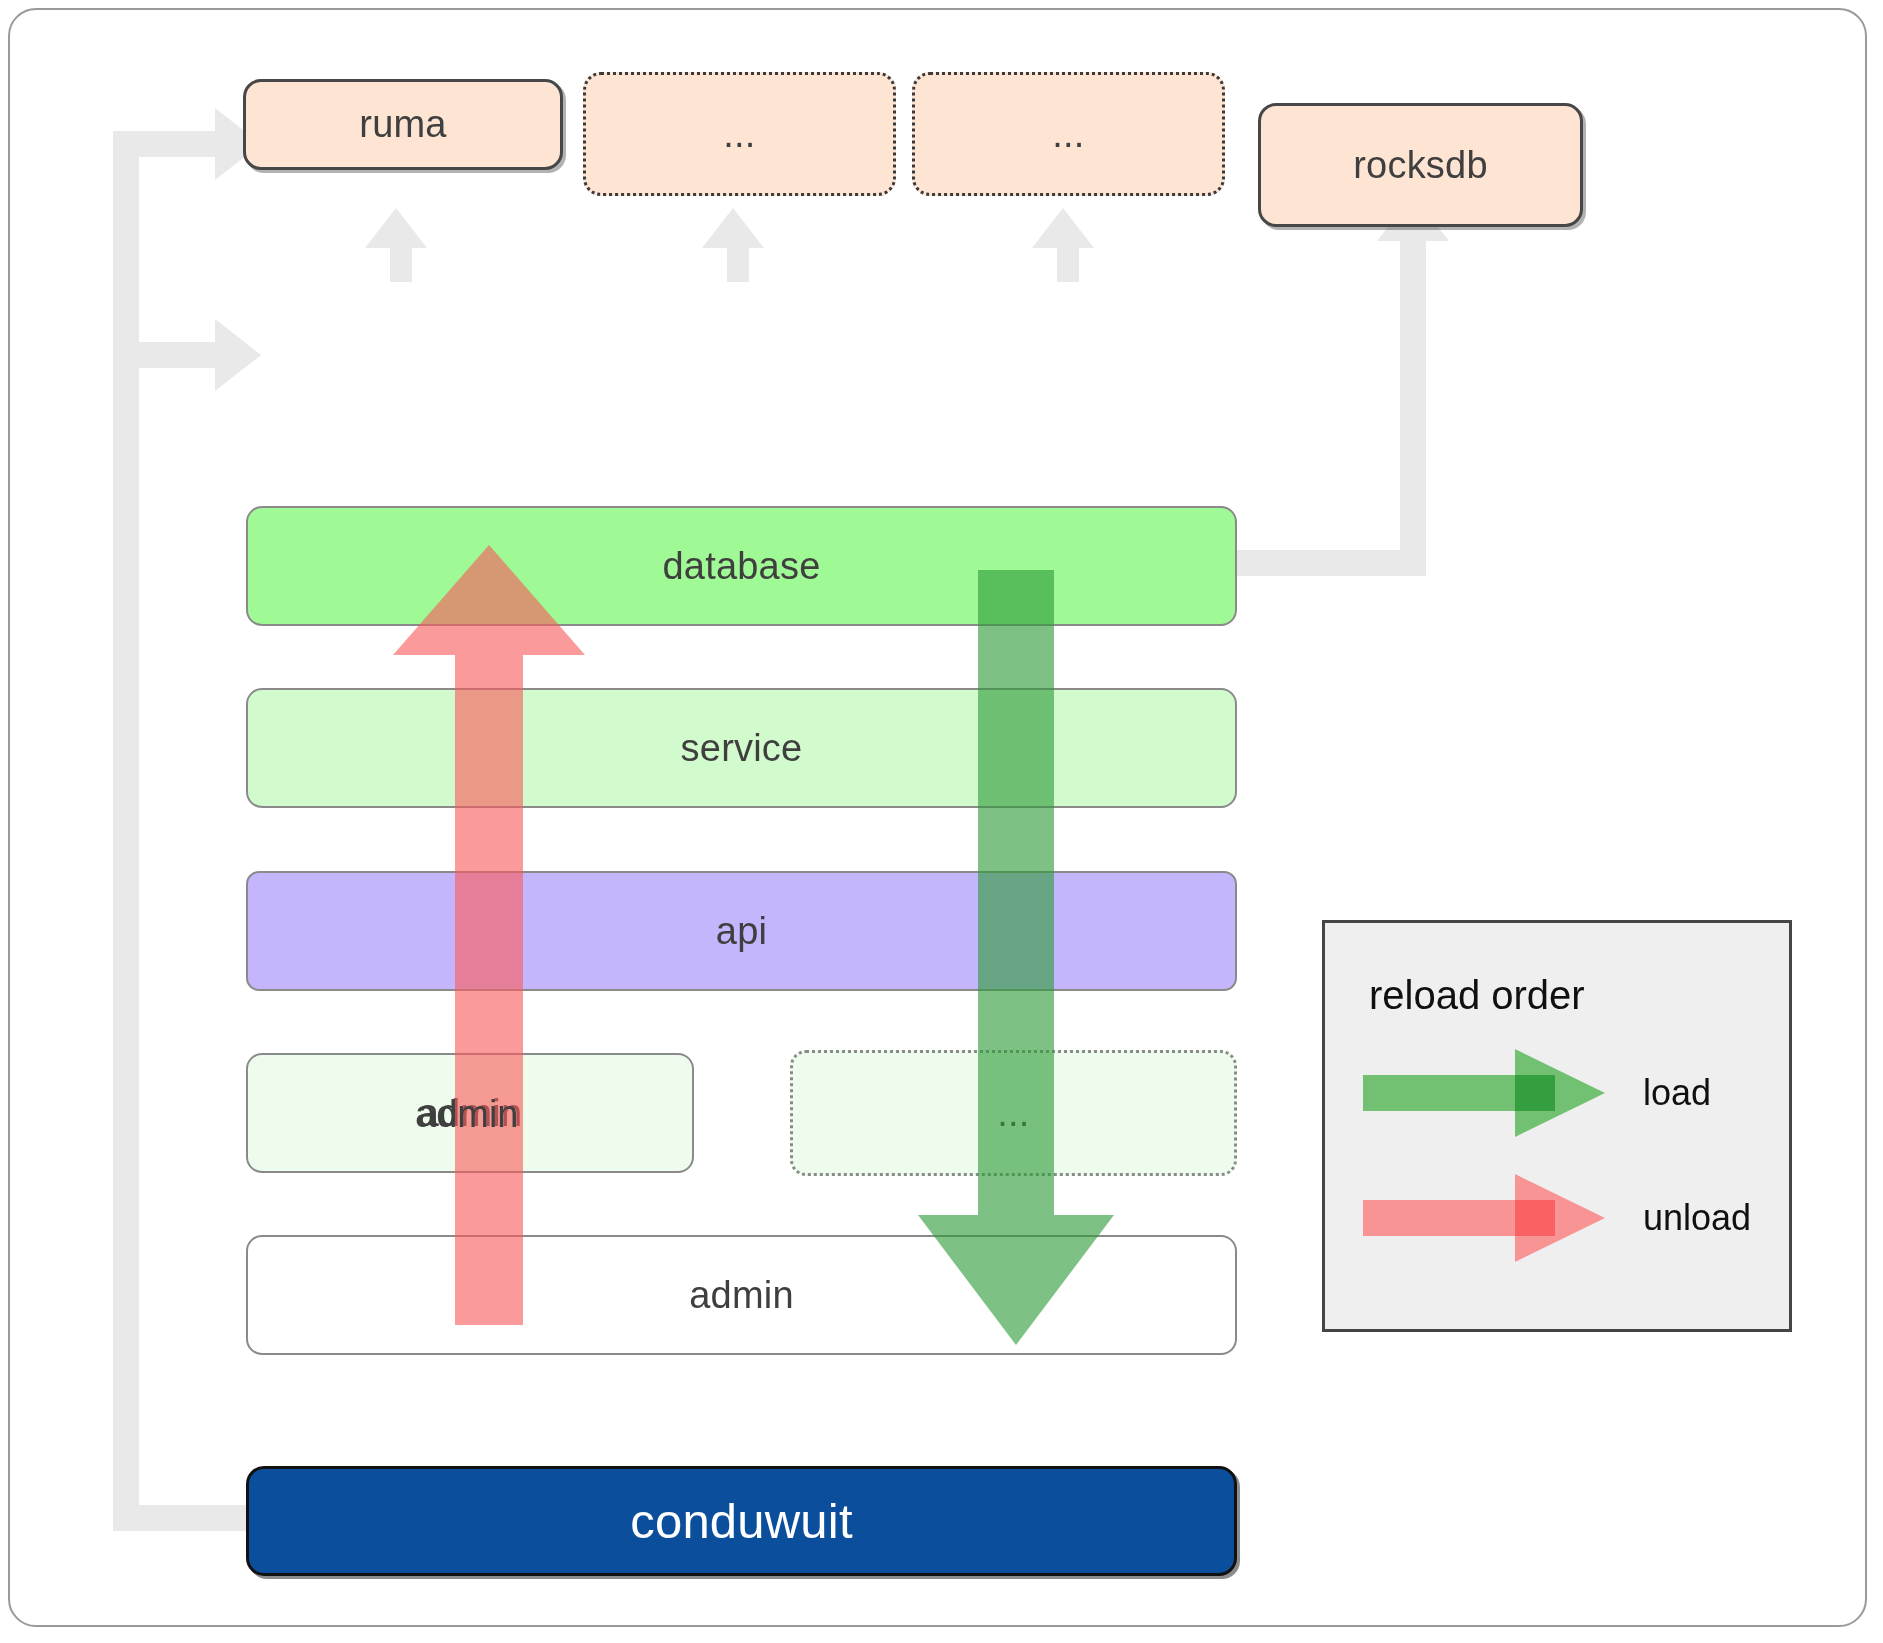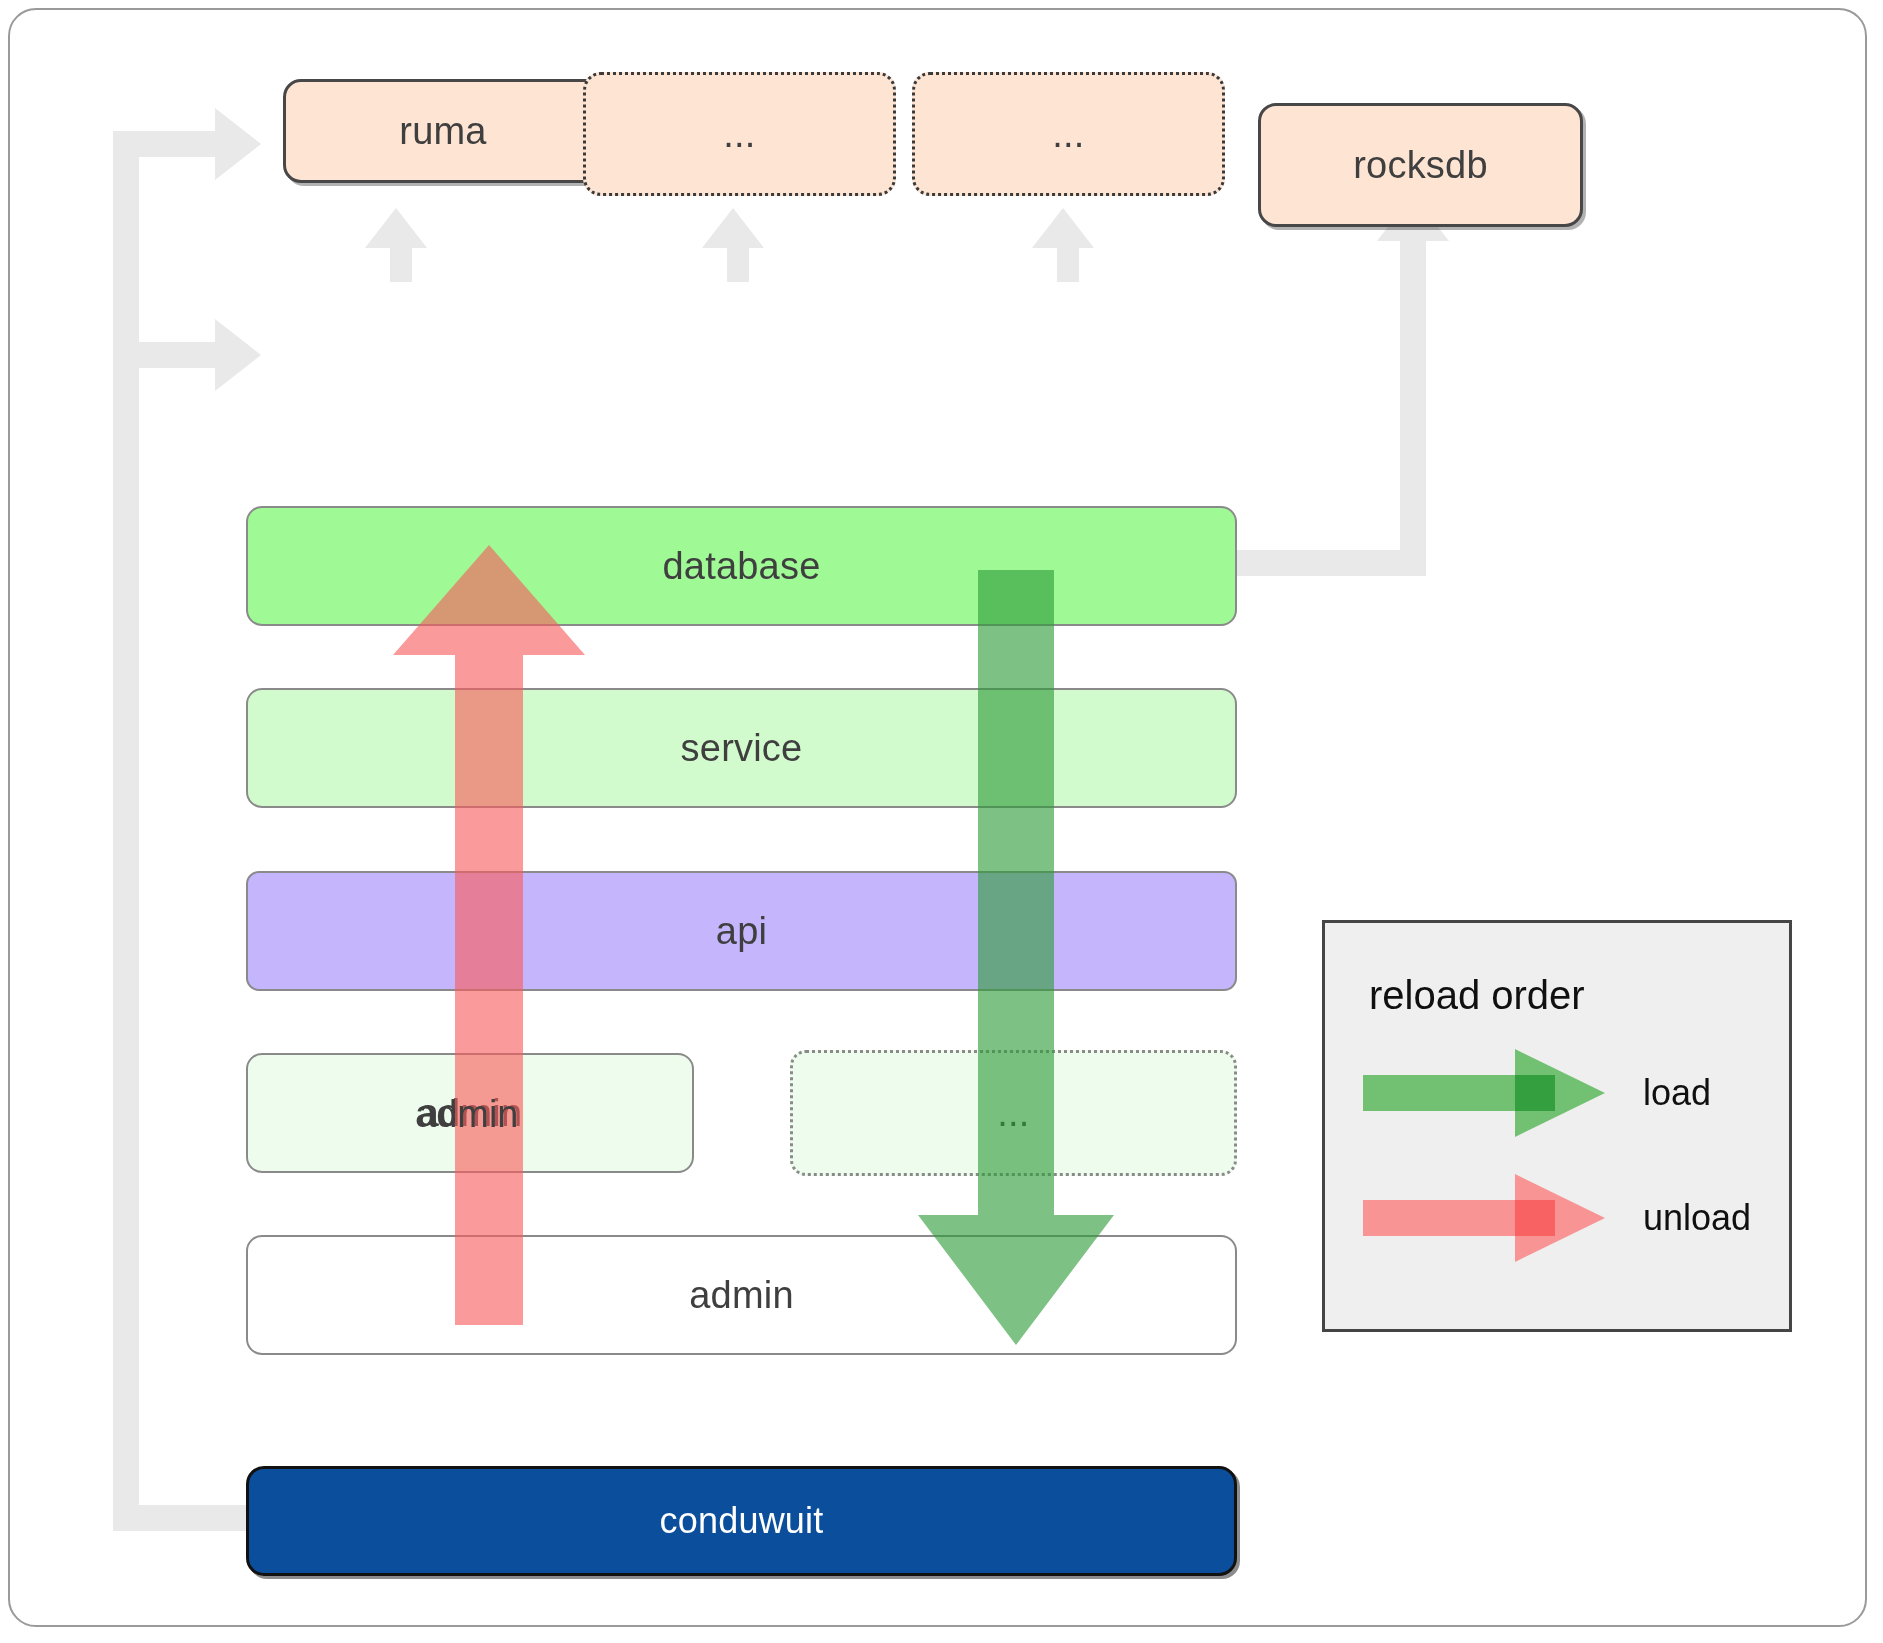--- a/index.html
+++ b/index.html
@@ -55,21 +55,21 @@
   }
   .node.layer-dotted {
     border: 3px dotted #8a8a8a;
     border-radius: 16px;
   }
   .node.root {
     background: #0b4f9c;
     border: 3px solid #111111;
     border-radius: 18px;
     color: #ffffff;
-    font-size: 36px;
+    font-size: 49px;
     box-shadow: 3px 3px 0 rgba(0,0,0,.45);
   }
   
   .conn { position: absolute; background: #e9e9e9; }
   .arrowhead-right {
     position: absolute;
     width: 0; height: 0;
     border-top: 36px solid transparent;
     border-bottom: 36px solid transparent;
     border-left: 46px solid #e9e9e9;
@@ -132,21 +132,21 @@
 
   <div class="conn" style="left:390px; top:230px; width:22px; height:52px;"></div>
   <div class="arrowhead-up" style="left:365px; top:208px; border-left-width:31px; border-right-width:31px; border-bottom-width:40px;"></div>
 
   <div class="conn" style="left:727px; top:230px; width:22px; height:52px;"></div>
   <div class="arrowhead-up" style="left:702px; top:208px; border-left-width:31px; border-right-width:31px; border-bottom-width:40px;"></div>
 
   <div class="conn" style="left:1057px; top:230px; width:22px; height:52px;"></div>
   <div class="arrowhead-up" style="left:1032px; top:208px; border-left-width:31px; border-right-width:31px; border-bottom-width:40px;"></div>
 
-  <div class="node dep" style="left:243px; top:79px; width:320px; height:104px;margin-left:40px;">
+  <div class="node dep" style="left:243px; top:79px; width:320px; height:91px;">
     <span>ruma</span>
   </div>
   <div class="node dep-dotted" style="left:583px; top:72px; width:313px; height:124px;">
     <span>...</span>
   </div>
   <div class="node dep-dotted" style="left:912px; top:72px; width:313px; height:124px;">
     <span>...</span>
   </div>
   <div class="node dep" style="left:1258px; top:79px; width:325px; height:124px;margin-top:24px;">
     <span>rocksdb</span>

